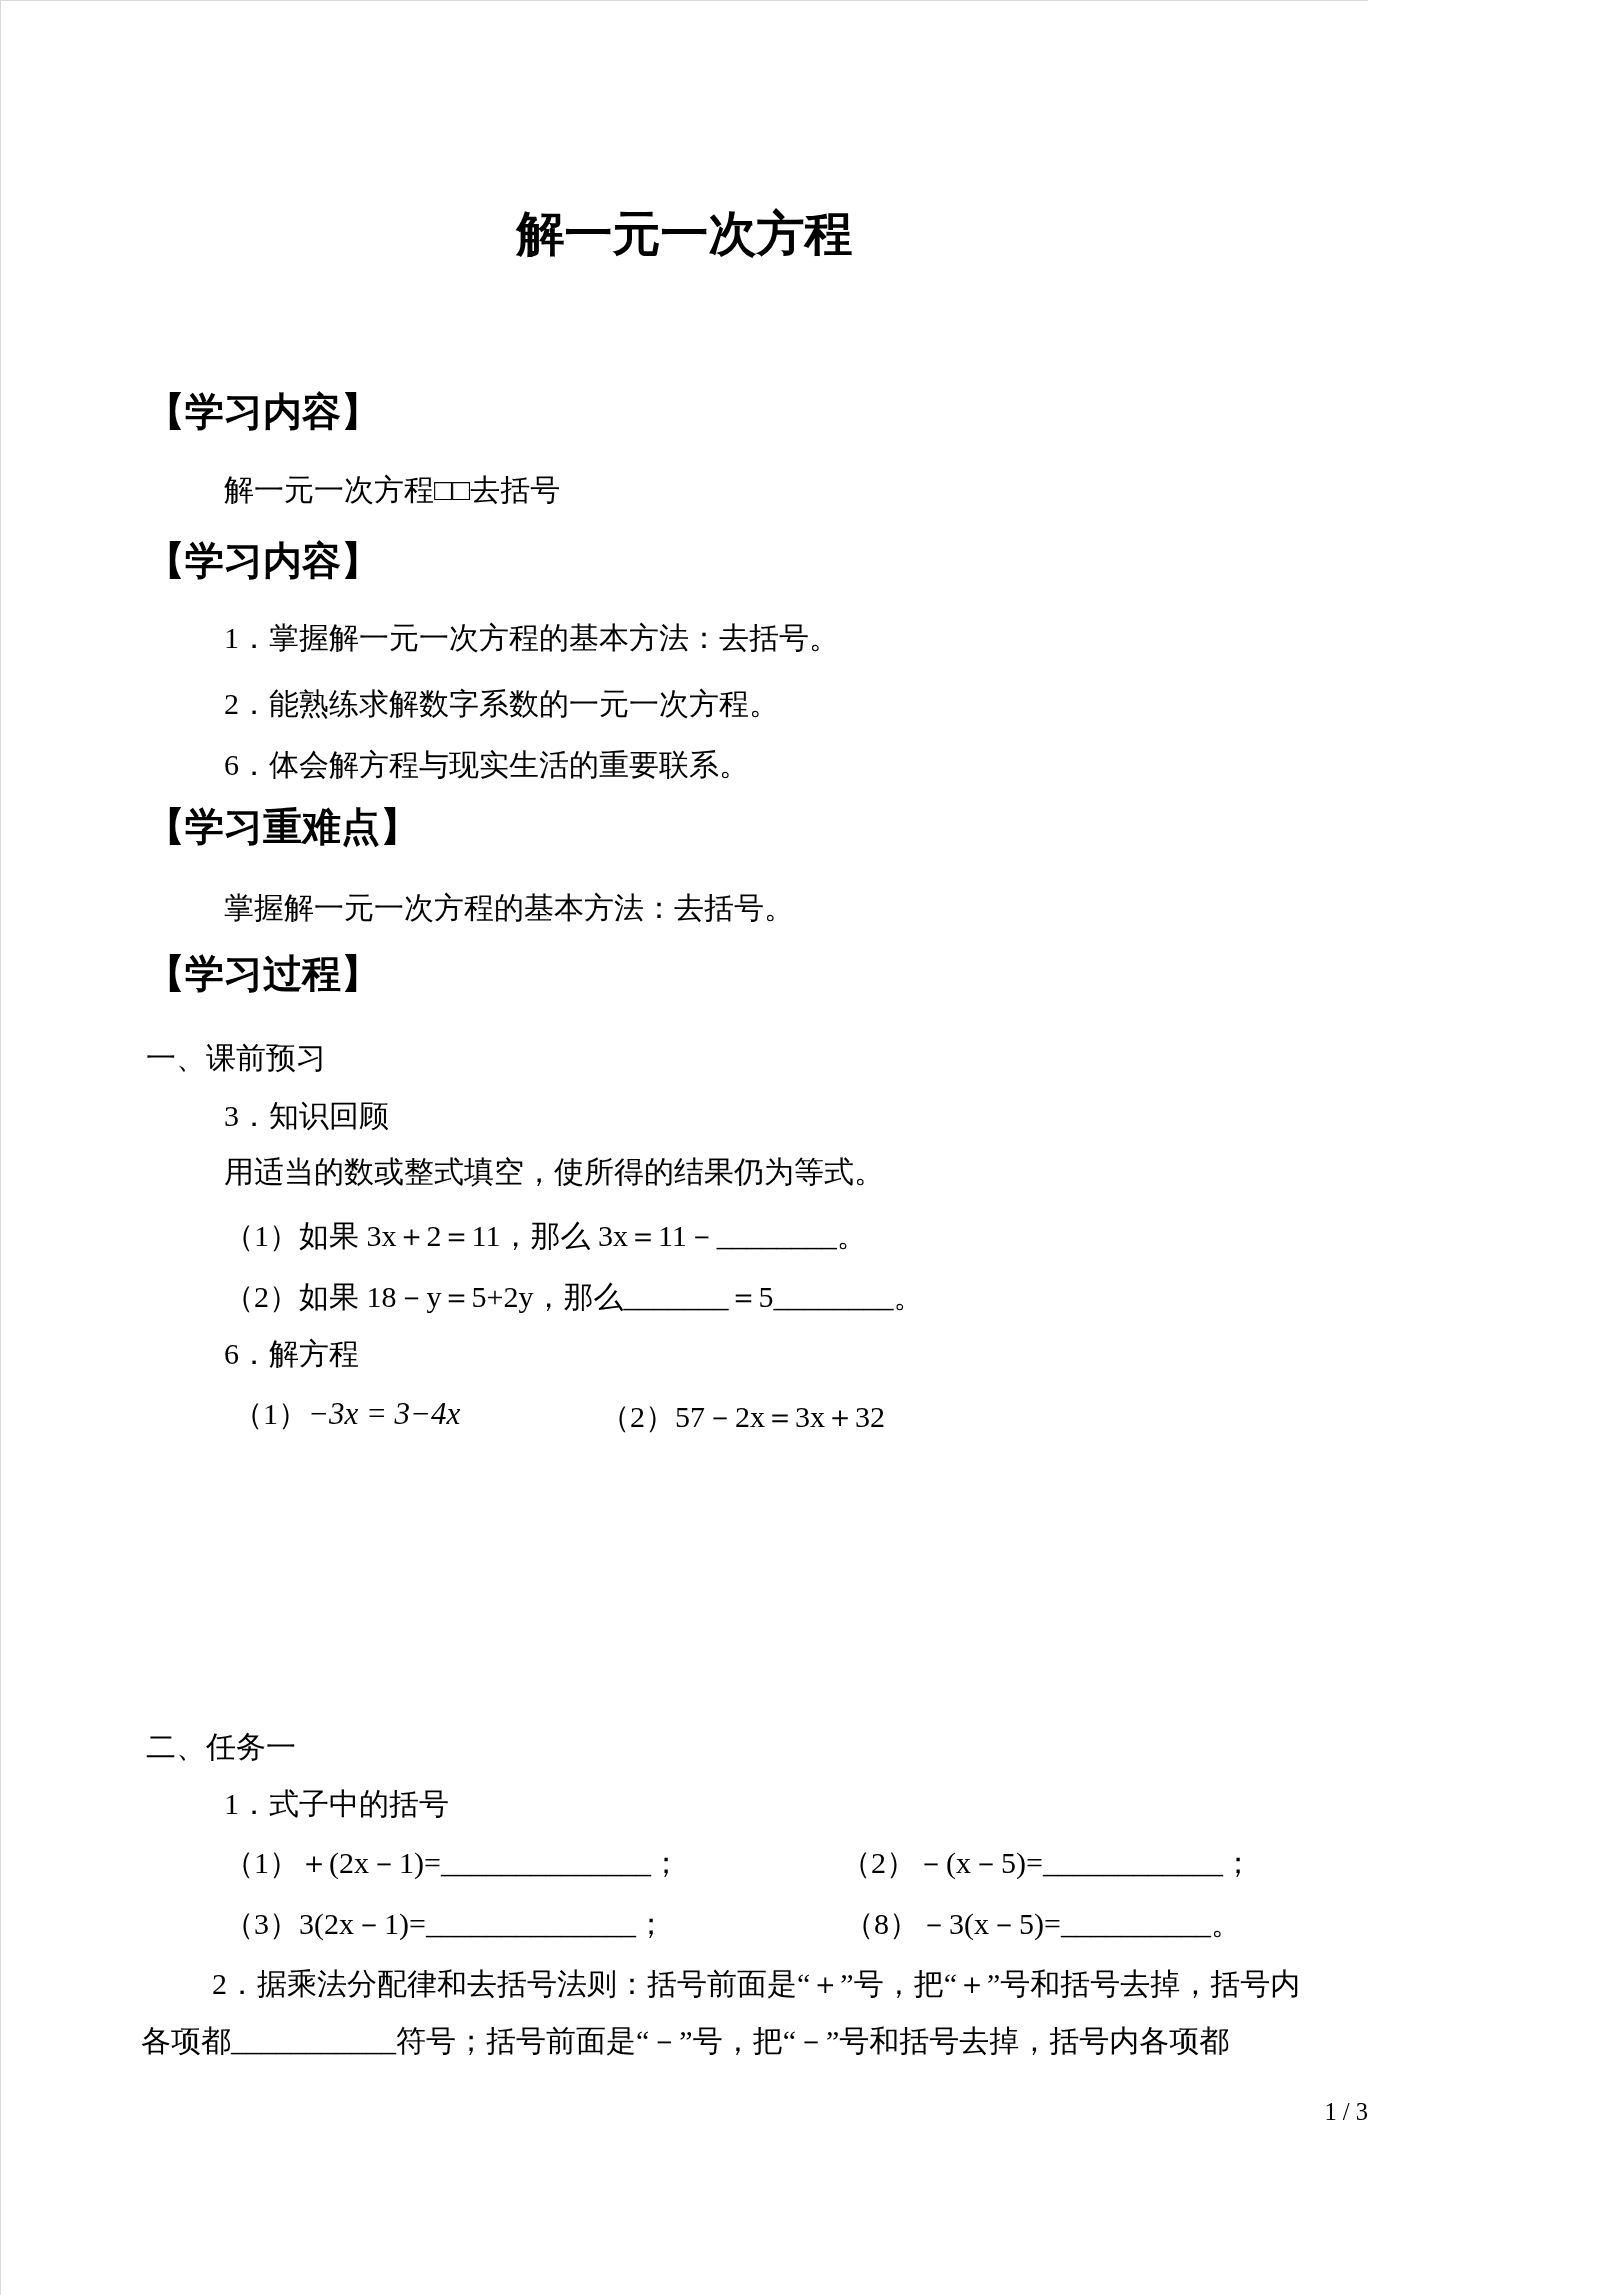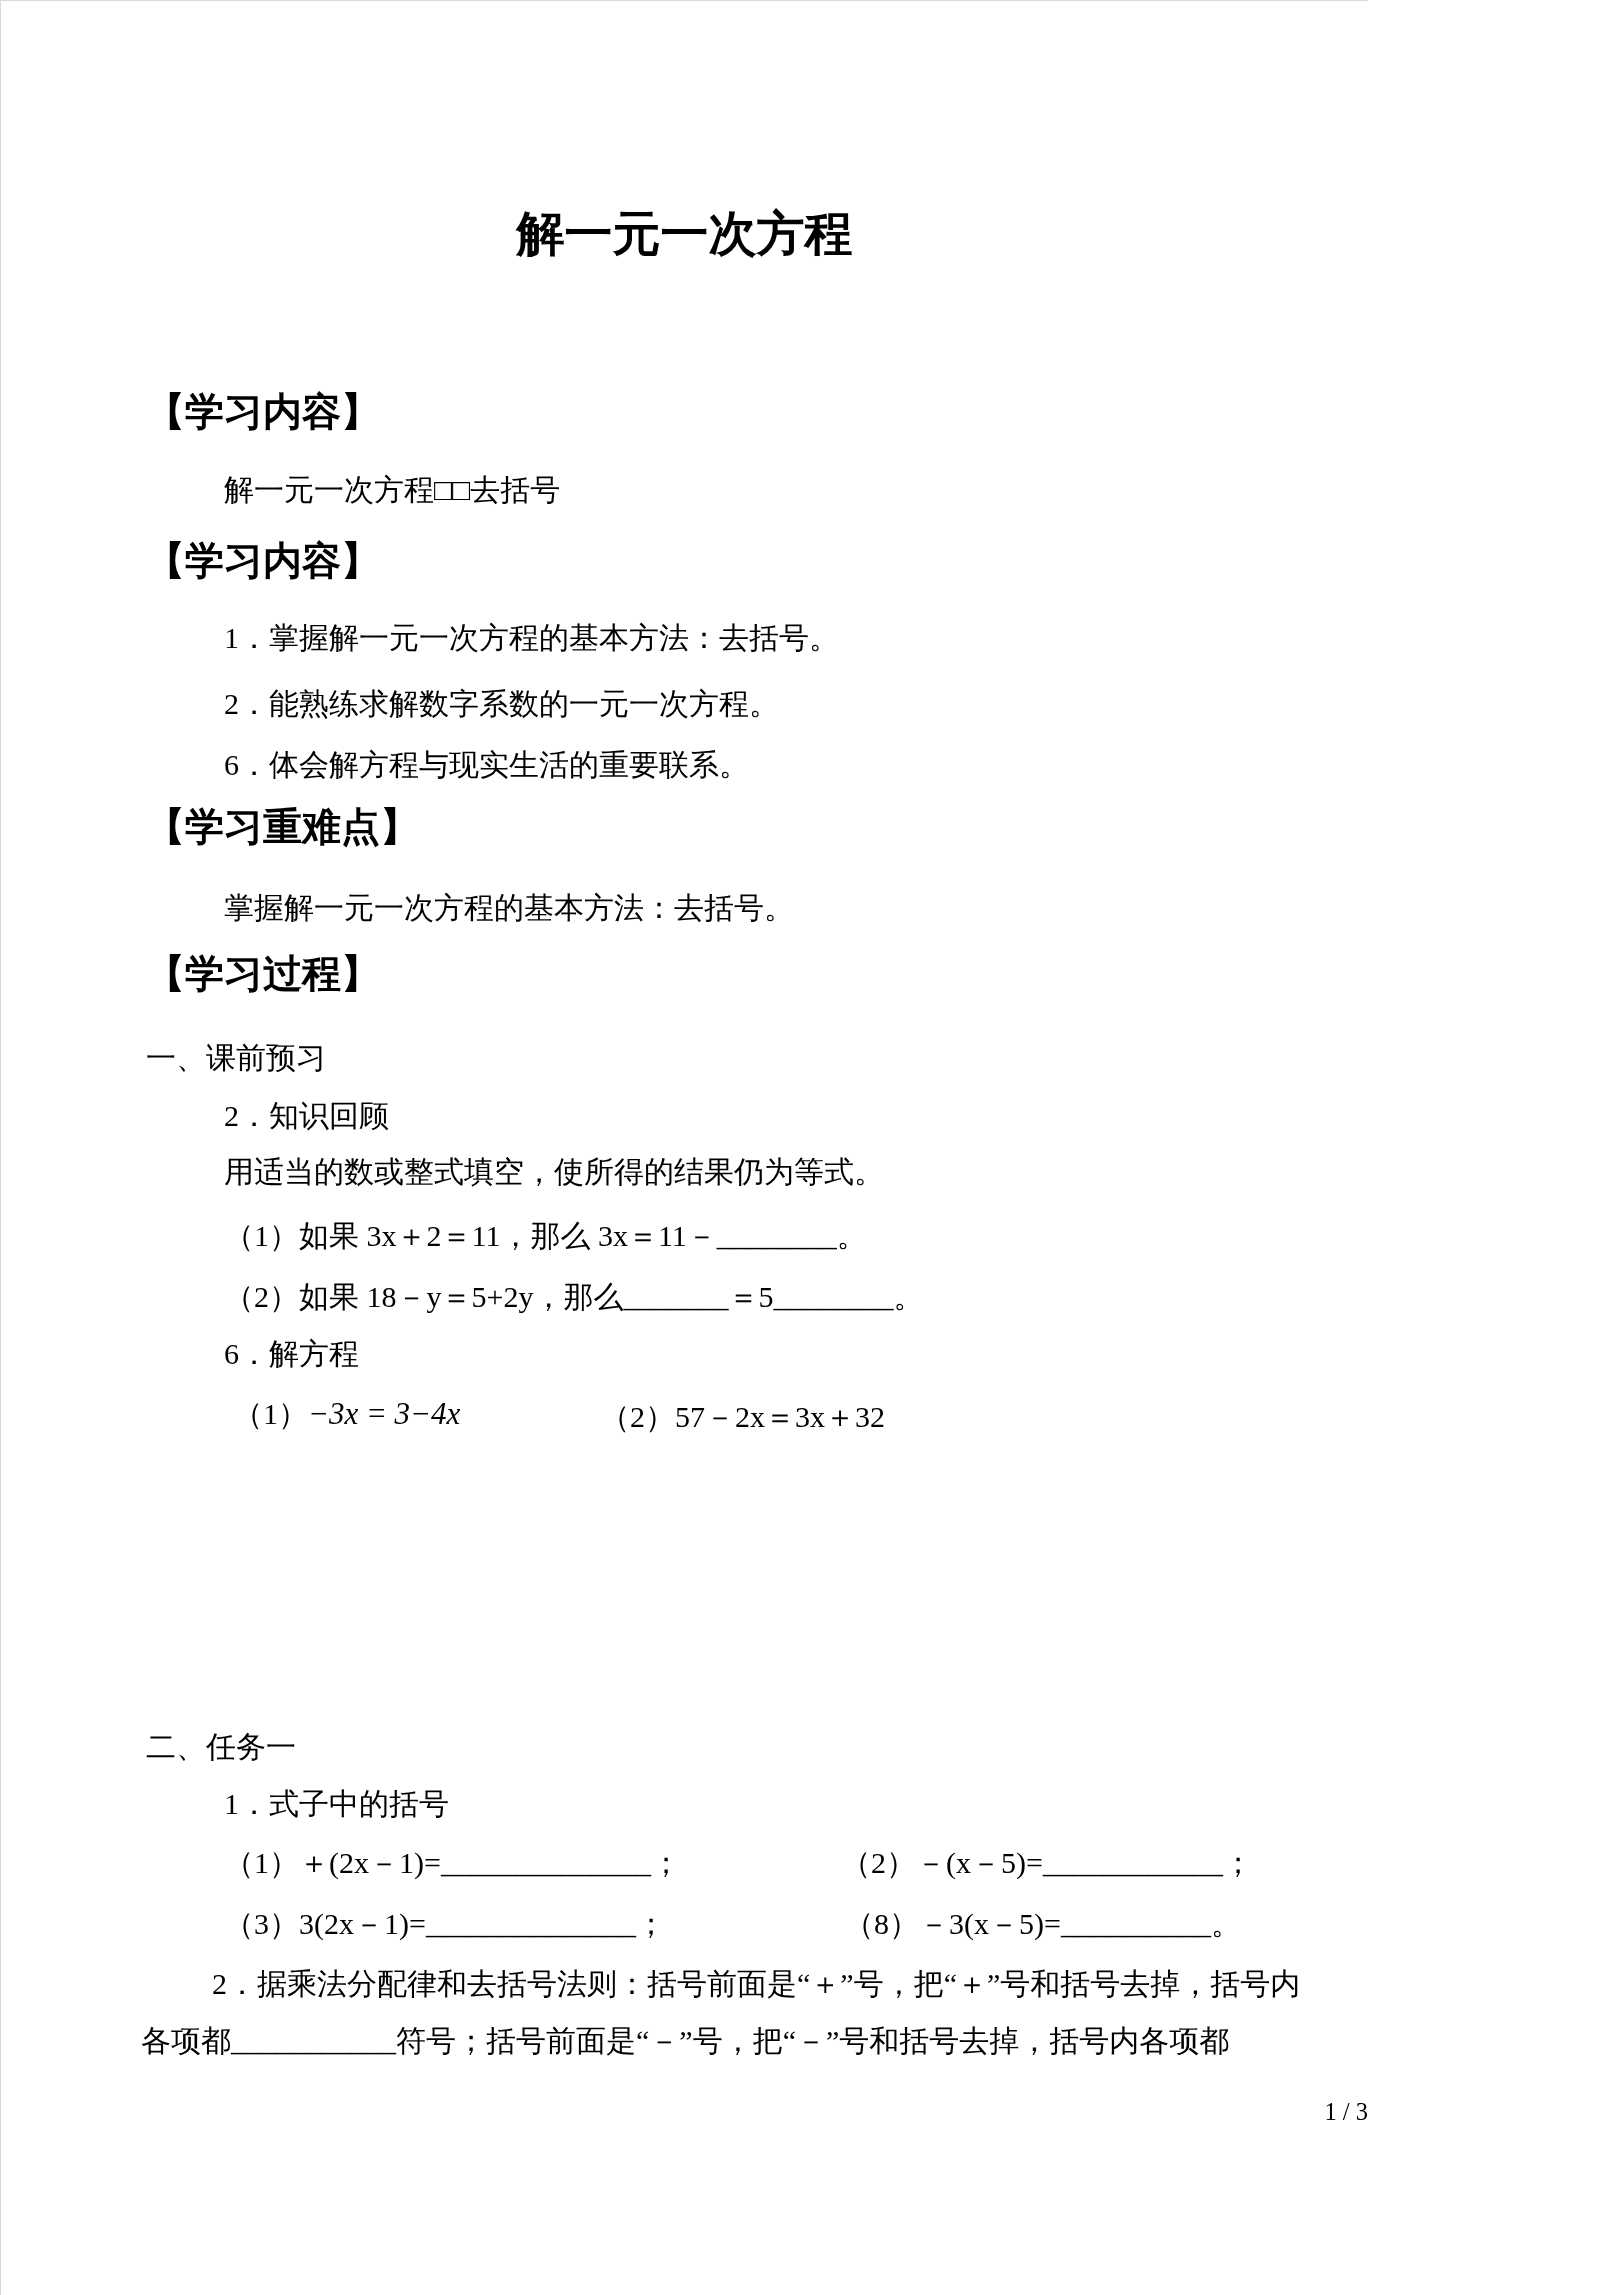--- a/index.html
+++ b/index.html
@@ -89,21 +89,21 @@
   <div class="t pos-g1">1．掌握解一元一次方程的基本方法：去括号。</div>
   <div class="t pos-g2">2．能熟练求解数字系数的一元一次方程。</div>
   <div class="t pos-g3">6．体会解方程与现实生活的重要联系。</div>
 
   <div class="t h pos-hk">【学习重难点】</div>
   <div class="t pos-kb">掌握解一元一次方程的基本方法：去括号。</div>
 
   <div class="t h pos-hp">【学习过程】</div>
 
   <div class="t pos-p1h">一、课前预习</div>
-  <div class="t pos-r1">2．知识回顾</div>
+  <div class="t pos-r1">3．知识回顾</div>
   <div class="t pos-r2">用适当的数或整式填空，使所得的结果仍为等式。</div>
   <div class="t pos-fb1">（1）如果 3x＋2＝11，那么 3x＝11－________。</div>
   <div class="t pos-fb2">（2）如果 18－y＝5+2y，那么_______＝5________。</div>
   <div class="t pos-st">6．解方程</div>
 
   <div class="t pos-eq1"><span class="eqlabel">（1）</span><span class="math">−3x = 3−4x</span></div>
   <div class="t pos-eq2">（2）57－2x＝3x＋32</div>
 
   <div class="t pos-p2h">二、任务一</div>
   <div class="t pos-t1">1．式子中的括号</div>

